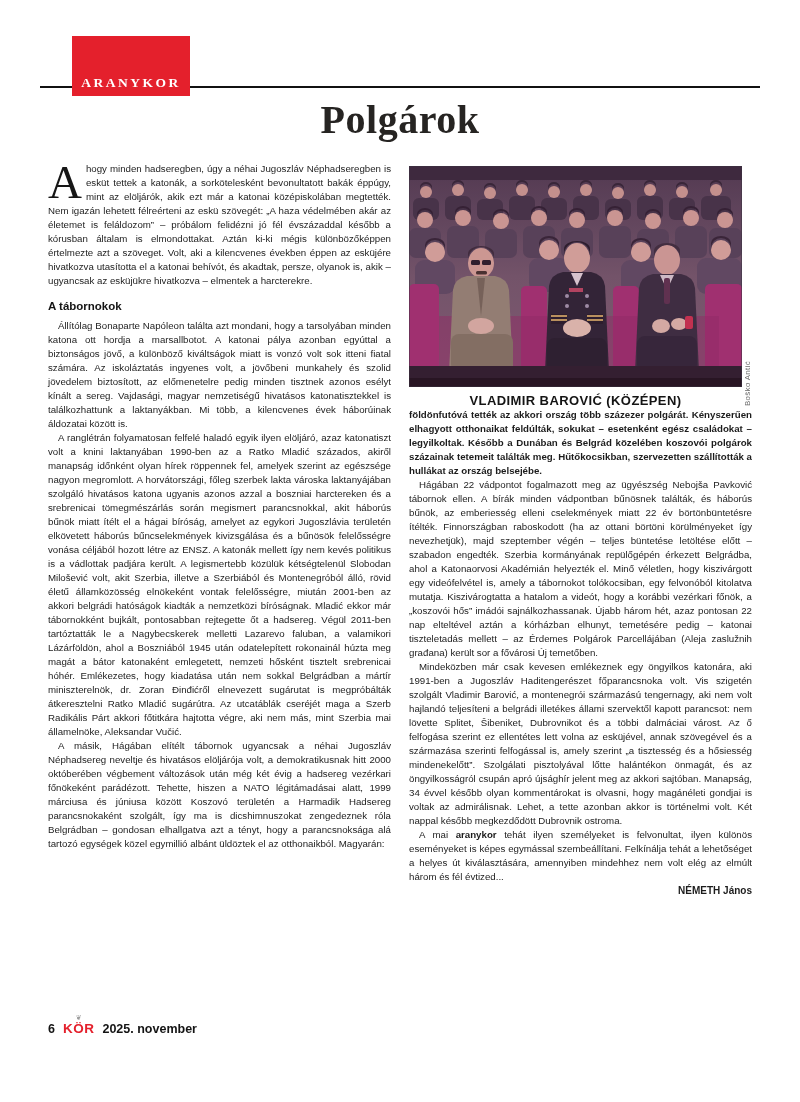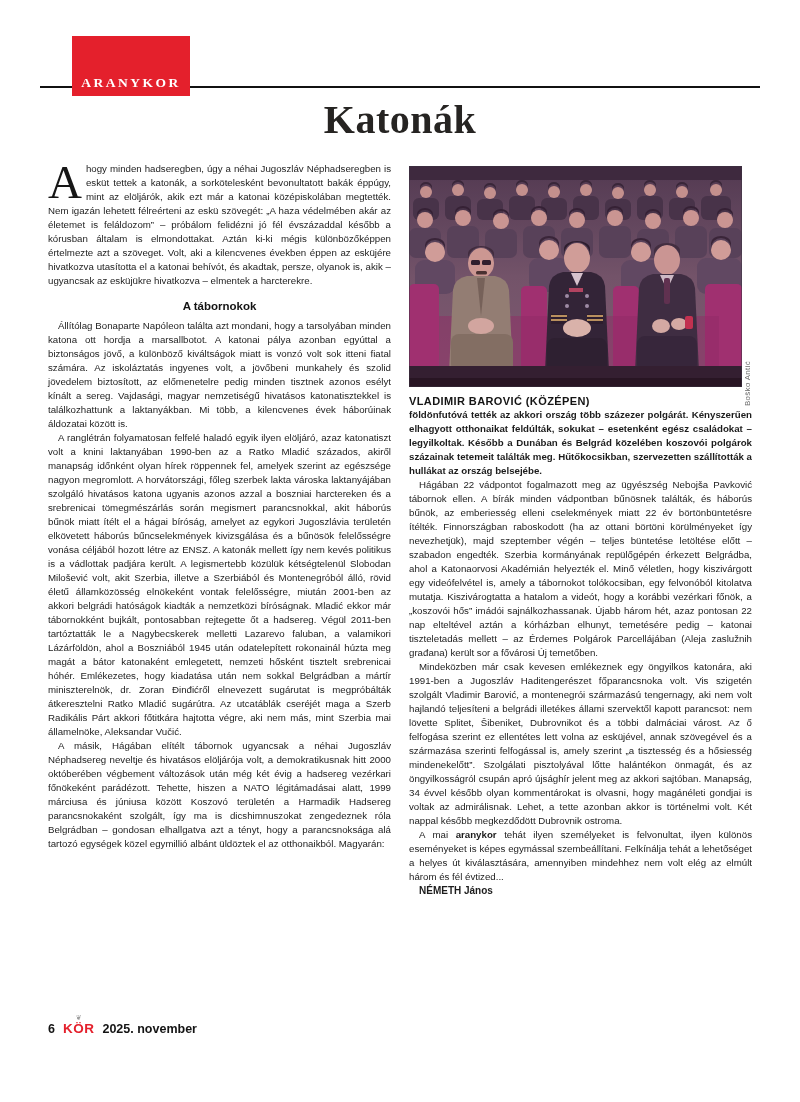--- a/index.html
+++ b/index.html
@@ -23,61 +23,61 @@
     font-family:"Liberation Serif","DejaVu Serif",serif;font-weight:700;
     font-size:40px;color:#262422;letter-spacing:0.5px;margin:0;
   }
   
   .col{position:absolute;width:343px;text-align:justify;font-size:9.7px;line-height:14px;}
   .col-left{left:48px;top:162px;}
   .col-right{left:409px;top:166px;}
   .col p{margin:0;text-indent:10px;}
   .col p.no-indent{text-indent:0;}
   h3.sec{
-    margin:11px 0 6px 0;text-align:center;font-size:11.5px;font-weight:700;color:#141414;
+    margin:11px 0 6px 0;text-align:left;font-size:11.5px;font-weight:700;color:#141414;
     text-indent:0;
   }
   .dropcap{
     float:left;font-family:"Liberation Serif","DejaVu Serif",serif;
     font-size:47px;line-height:37px;padding:2px 4px 0 0;color:#161616;font-weight:400;
   }
   
   figure{margin:0;position:relative;width:333px;}
   .photo-frame{width:333px;height:221px;display:block;background:#5a4a5c;}
   .photo-credit{
     position:absolute;right:-13px;bottom:2px;
     writing-mode:vertical-rl;transform:rotate(180deg);
     font-size:8px;color:#6d6d6d;letter-spacing:0.3px;
   }
   .photo-caption{
-    margin-top:7px;font-weight:700;font-size:11px;
+    margin-top:7px;text-align:center;font-weight:700;font-size:13px;
     letter-spacing:0.4px;color:#141414;
   }
   .after-photo{margin-top:11px;font-weight:bold;}
   .closing b{font-weight:700;}
-  .author{margin-top:16px;text-align:left;font-weight:700;font-size:10px;text-indent:0;}
+  .author{margin-top:16px;text-align:right;font-weight:700;font-size:10px;text-indent:0;}
   
   .footer{
     position:absolute;left:48px;top:1021px;display:flex;align-items:baseline;gap:8px;
     font-weight:700;font-size:12.5px;color:#141414;
   }
   .logo{position:relative;color:#e4202c;font-size:13.5px;letter-spacing:0.5px;font-weight:800;}
   .logo .ornament{
     position:absolute;left:50%;top:-7px;transform:translateX(-50%);
     font-size:7px;color:#9a9a9a;letter-spacing:0;font-weight:400;
   }
 </style>
 </head>
 <body>
 
 <div class="rule"></div>
 <div class="kicker-box">
   <span>ARANYKOR</span>
 </div>
-<h1 class="page-title">Katonák</h1>
+<h1 class="page-title">Polgárok</h1>
 
 <div class="col col-left">
   <p class="no-indent"><span class="dropcap">A</span><span>hogy minden hadseregben, úgy a néhai Jugoszláv Néphadseregben is esküt tettek a katonák, a sorkötelesként bevonultatott bakák éppúgy, mint az elöljárók, akik ezt már a katonai középiskolában megtették. Nem igazán lehetett félreérteni az eskü szövegét: „A haza védelmében akár az életemet is feláldozom” – próbálom felidézni jó fél évszázaddal később a kórusban általam is elmondottakat. Aztán ki-ki mégis különbözőképpen értelmezte azt a szöveget. Volt, aki a kilencvenes években éppen az esküjére hivatkozva utasította el a katonai behívót, és akadtak, persze, olyanok is, akik – ugyancsak az esküjükre hivatkozva – elmentek a harcterekre.</span></p>
   <h3 class="sec">A tábornokok</h3>
   <p>Állítólag Bonaparte Napóleon találta azt mondani, hogy a tarsolyában minden katona ott hordja a marsallbotot. A katonai pálya azonban egyúttal a biztonságos jövő, a különböző kiváltságok miatt is vonzó volt sok itteni fiatal számára. Az iskoláztatás ingyenes volt, a jövőbeni munkahely és szolid jövedelem biztosított, az előmenetelre pedig minden tisztnek azonos esélyt kínált a sereg. Vajdasági, magyar nemzetiségű hivatásos katonatisztekkel is találkozhattunk a laktanyákban. Mi több, a kilencvenes évek háborúinak áldozatai között is.</p>
   <p>A ranglétrán folyamatosan felfelé haladó egyik ilyen elöljáró, azaz katonatiszt volt a knini laktanyában 1990-ben az a Ratko Mladić százados, akiről manapság időnként olyan hírek röppennek fel, amelyek szerint az egészsége nagyon megromlott. A horvátországi, főleg szerbek lakta városka laktanyájában szolgáló hivatásos katona ugyanis azonos azzal a boszniai harctereken és a srebrenicai tömegmészárlás során megismert parancsnokkal, akit háborús bűnök miatt ítélt el a hágai bíróság, amelyet az egykori Jugoszlávia területén elkövetett háborús bűncselekmények kivizsgálása és a bűnösök felelősségre vonása céljából hozott létre az ENSZ. A katonák mellett így nem kevés politikus is a vádlottak padjára került. A legismertebb közülük kétségtelenül Slobodan Milošević volt, akit Szerbia, illetve a Szerbiából és Montenegróból álló, rövid életű államközösség elnökeként vontak felelősségre, miután 2001-ben az akkori belgrádi hatóságok kiadták a nemzetközi bíróságnak. Mladić ekkor már tábornokként bujkált, pontosabban rejtegette őt a hadsereg. Végül 2011-ben tartóztatták le a Nagybecskerek melletti Lazarevo faluban, a valamikori Lázárföldön, ahol a Boszniából 1945 után odatelepített rokonainál húzta meg magát a bátor katonaként emlegetett, nemzeti hősként tisztelt srebrenicai hóhér. Emlékezetes, hogy kiadatása után nem sokkal Belgrádban a mártír miniszterelnök, dr. Zoran Đinđićről elnevezett sugárutat is megpróbálták átkeresztelni Ratko Mladić sugárútra. Az utcatáblák cseréjét maga a Szerb Radikális Párt akkori főtitkára hajtotta végre, aki nem más, mint Szerbia mai államelnöke, Aleksandar Vučić.</p>
   <p>A másik, Hágában elítélt tábornok ugyancsak a néhai Jugoszláv Néphadsereg neveltje és hivatásos elöljárója volt, a demokratikusnak hitt 2000 októberében végbement változások után még két évig a hadsereg vezérkari főnökeként parádézott. Tehette, hiszen a NATO légitámadásai alatt, 1999 márciusa és júniusa között Koszovó területén a Harmadik Hadsereg parancsnokaként szolgált, így ma is dicshimnuszokat zengedeznek róla Belgrádban – gondosan elhallgatva azt a tényt, hogy a parancsnoksága alá tartozó egységek közel egymillió albánt üldöztek el az otthonaikból. Magyarán:</p>
 </div>
 
 <div class="col col-right">

